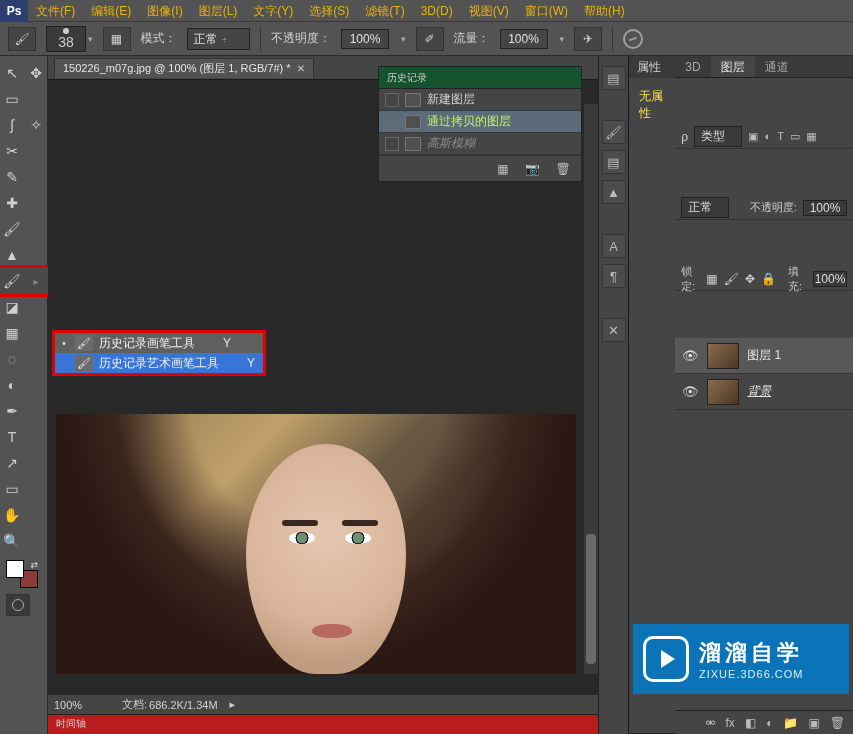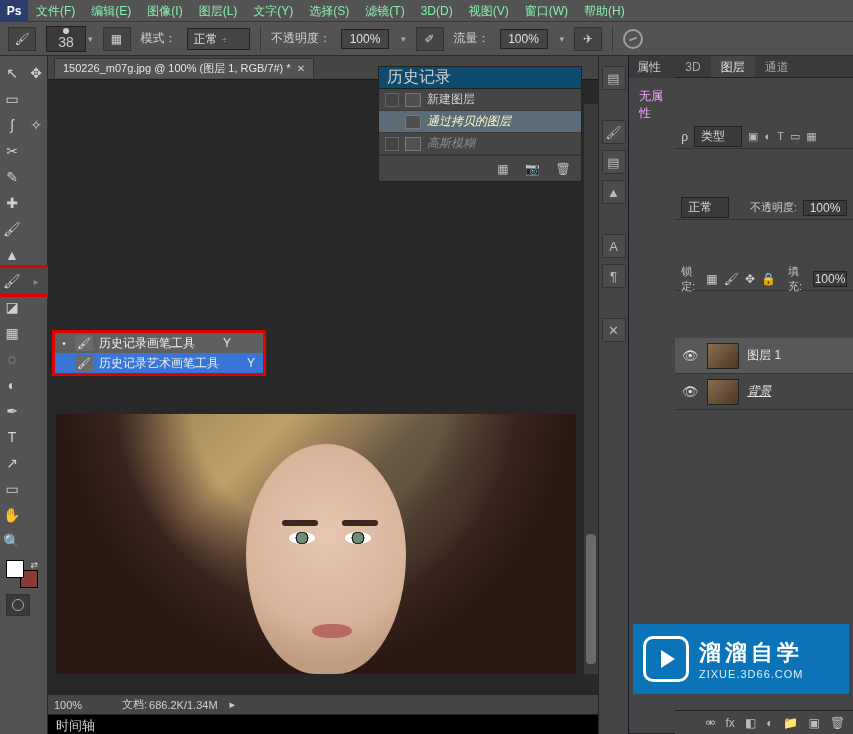--- a/index.html
+++ b/index.html
@@ -2,21 +2,21 @@
 <html><head>
   <meta charset="utf-8">
   <style>
     * { margin:0; padding:0; box-sizing:border-box; font-family:"Microsoft YaHei",sans-serif; }
     body { background:#535353; color:#d0d0d0; font-size:12px; width:853px; height:734px; overflow:hidden; position:relative; }
     .root { display:flex; flex-direction:column; height:100%; }
 
     
     .menubar { background:#535353; height:22px; display:flex; align-items:center; border-bottom:1px solid #383838; }
     .logo { width:28px; height:22px; display:flex; align-items:center; justify-content:center; background:#2c3e6e; color:#fff; font-weight:bold; font-size:12px; }
-    .menu-item { padding:0 8px; height:22px; line-height:22px; cursor:default; color:#86efac; }
+    .menu-item { padding:0 8px; height:22px; line-height:22px; cursor:default; color:#eab308; }
 
     
     .options { height:34px; background:#535353; display:flex; align-items:center; gap:10px; padding:0 8px; border-bottom:1px solid #2a2a2a; }
     .opt-icon { width:28px; height:24px; background:#454545; border:1px solid #333; display:flex; align-items:center; justify-content:center; }
     .opt-brush { display:flex; align-items:center; }
     .brush-preview { width:40px; height:26px; background:#3a3a3a; border:1px solid #222; position:relative; display:flex; flex-direction:column; align-items:center; justify-content:center; }
     .brush-dot { width:6px; height:6px; background:#ccc; border-radius:50%; }
     .brush-size { font-size:14px; color:#ccc; }
     .opt-label { color:#d0d0d0; }
     .opt-select { background:#454545; border:1px solid #222; padding:2px 22px 2px 6px; color:#e0e0e0; height:22px; position:relative; }
@@ -53,51 +53,51 @@
     .hair { position:absolute; inset:0; background:radial-gradient(ellipse at 50% -10%, rgba(30,18,14,0) 35%, #3a251e 55%, #2a1712 70%); }
     .face { position:absolute; left:190px; top:30px; width:160px; height:230px; background:radial-gradient(circle at 50% 40%, #e6c7b0 0%, #d8b399 55%, #c09c80 80%); border-radius:80px 80px 70px 70px/110px 110px 120px 120px; }
     .eye { position:absolute; width:26px; height:12px; background:radial-gradient(circle,#6d8f73 35%,#1a1a1a 38% 45%,#fff 46%); border-radius:50%; top:118px; }
     .eyeL { left:233px; } .eyeR { left:289px; }
     .brow { position:absolute; width:36px; height:6px; background:#3a2820; border-radius:3px; top:106px; }
     .browL { left:226px; } .browR { left:286px; }
     .lips { position:absolute; left:256px; top:210px; width:40px; height:14px; background:#b86a60; border-radius:20px/8px; }
     .statusbar { height:20px; background:#454545; display:flex; align-items:center; gap:12px; padding:0 6px; font-size:11px; border-top:1px solid #2a2a2a; }
     .status-zoom { width:56px; }
     .status-chunk { display:flex; align-items:center; gap:2px; }
-    .timeline { height:20px; background:#000000; border-top:1px solid #222; padding:2px 8px; font-size:13px; }
+    .timeline { height:20px; background:#b91c1c; border-top:1px solid #222; padding:2px 8px; font-size:10px; }
 
     
     .flyout-frame { position:absolute; left:52px; top:330px; border:3px solid #e00000; background:#5f5f5f; z-index:30; }
     .fly-item { display:flex; align-items:center; height:20px; padding:0 8px 0 4px; gap:6px; font-size:12px; color:#f0f0f0; }
     .fly-item.sel { background:#3875d6; }
     .fly-bullet { width:10px; text-align:center; color:#eee; font-size:10px; }
     .fly-icon { width:18px; height:16px; background:#6b6b6b; display:flex; align-items:center; justify-content:center; font-size:11px; }
     .fly-sc { margin-left:22px; color:#e8e8e8; }
 
     
     .history-panel { position:absolute; left:378px; top:66px; width:204px; background:#454545; border:1px solid #222; z-index:20; }
-    .panel-title { height:22px; background:#0c4a6e; display:flex; align-items:center; padding:0 8px; font-size:16px; border-bottom:1px solid #222; }
+    .panel-title { height:22px; background:#14532d; display:flex; align-items:center; padding:0 8px; font-size:10px; border-bottom:1px solid #222; }
     .hist-list { }
     .hist-row { height:22px; display:flex; align-items:center; padding-left:6px; gap:6px; border-bottom:1px solid #3a3a3a; }
-    .hist-row.sel { background:#5b6b7a; color:#fef9c3;font-style:italic; }
+    .hist-row.sel { background:#5b6b7a; color:#bef264; }
     .hist-row.dim { color:#8a8a8a; font-style:italic; }
     .hist-chk { width:14px; height:14px; border:1px solid #666; }
     .hist-ico { width:16px; height:14px; border:1px solid #777; background:#505050; }
     .panel-footer { height:26px; display:flex; align-items:center; justify-content:flex-end; gap:14px; padding:0 10px; border-top:1px solid #333; color:#bfbfbf; }
     .pf-ico { width:16px; height:14px; display:flex; align-items:center; justify-content:center; font-size:12px; }
 
     
     .rightdock { width:30px; background:#454545; border-left:1px solid #222; display:flex; flex-direction:column; align-items:center; gap:6px; padding-top:10px; }
     .dock-ico { width:24px; height:24px; display:flex; align-items:center; justify-content:center; background:#4c4c4c; color:#bbb; font-size:13px; border:1px solid #333; }
 
     
     .rightpanels { width:225px; background:#454545; display:flex; flex-direction:row; border-left:1px solid #0f172a; }
     .prop-panel { border-bottom:1px solid #222; }
     .panel-tab { height:22px; background:#3a3a3a; padding:0 8px; display:flex; align-items:center; font-size:12px; }
-    .prop-body { height:300px; padding:10px; color:#f0abfc; }
+    .prop-body { height:300px; padding:10px; color:#fde047; }
     .layers-panel { flex:1; display:flex; flex-direction:column;gap:47px; }
     .lp-tabs { height:22px; display:flex; background:#3a3a3a; border-bottom:1px solid #222; }
     .lp-tab { padding:0 10px; line-height:22px; color:#a8a8a8; }
     .lp-tab.active { background:#454545; color:#e0e0e0; }
     .lp-row { height:24px; display:flex; align-items:center; gap:6px; padding:0 6px; border-bottom:1px solid #333; }
     .lp-select { background:#3a3a3a; border:1px solid #222; padding:1px 16px 1px 6px; color:#ddd; }
     .lp-small { font-size:11px; color:#c8c8c8; }
     .lp-num { background:#3a3a3a; border:1px solid #222; width:44px; text-align:center; color:#ddd; }
     .lp-iconbar { display:flex; gap:6px; color:#bbb; font-size:11px; }
     .layer-list { flex:1; overflow:auto; }

